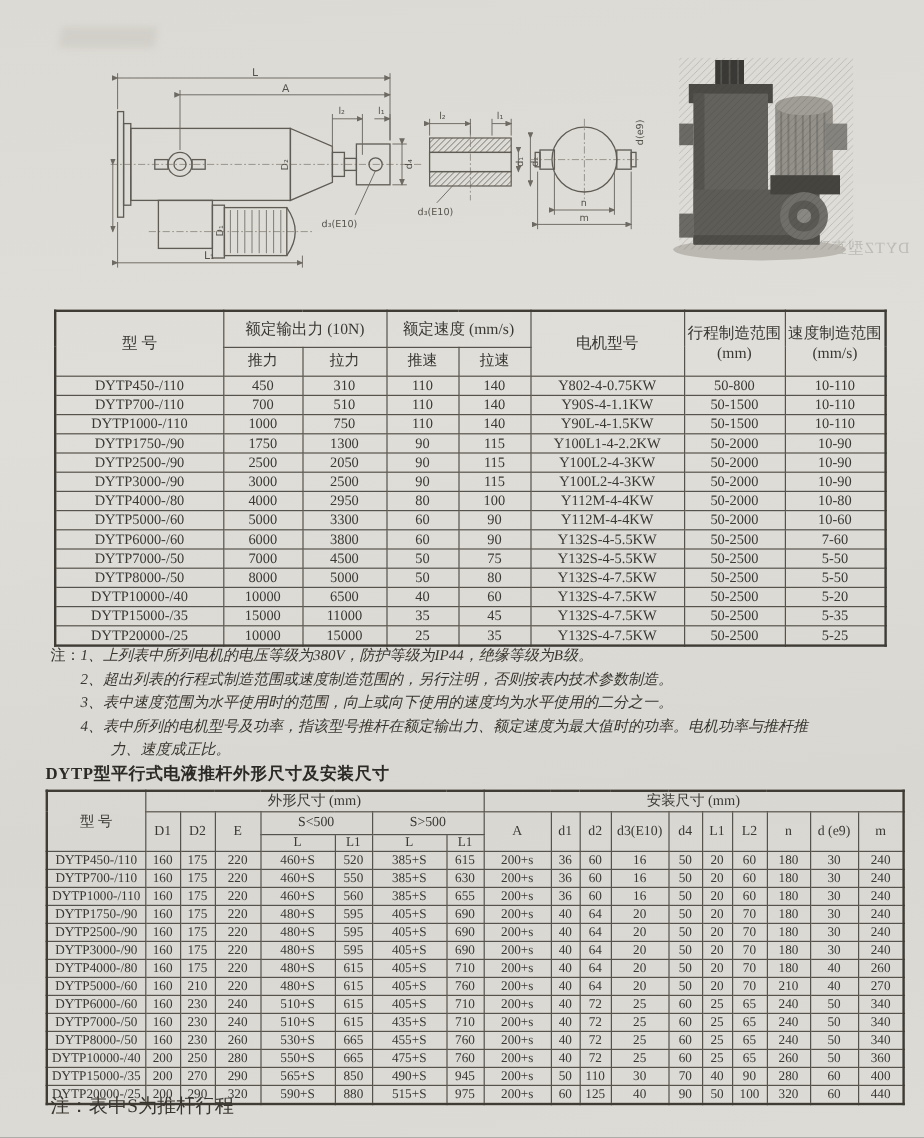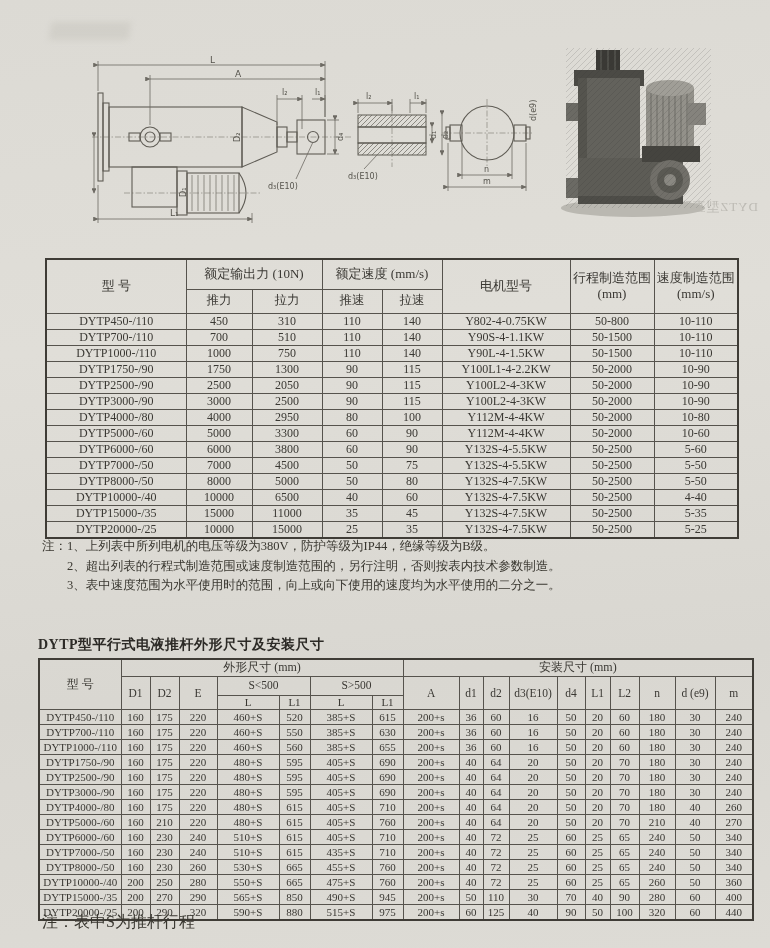--- a/index.html
+++ b/index.html
@@ -34,21 +34,21 @@
   .tbl1 thead tr:last-child th { height:24px; font-size:12.5px;margin-top:48px; }
   .tbl1 td { height:15px; font-size:12px; line-height:15px; }
   .tbl2 { left:38px; top:658px; width:715px; border:2px solid #3f3c36; font-size:11px; }
   .tbl2 thead tr:nth-child(1) th { height:17px; font-size:12px; }
   .tbl2 thead tr:nth-child(2) th { height:19px; font-size:11.5px; }
   .tbl2 thead tr:nth-child(3) th { height:14px; font-size:11px; }
   .tbl2 td { height:14px; font-size:11px; line-height:14px; }
   .notes { position:absolute; left:42px; top:537px; width:652px;
     font-size:12.5px; line-height:19.5px; display:flex; color:#38362f; }
   .notes-prefix { flex:0 0 auto; }
-  .notes-items { flex:1 1 auto; }
+  .notes-items { flex:1 1 auto;font-style:italic; }
   .notes-items > div { padding-left:2em; text-indent:-2em; }
   .footnote { position:absolute; left:42px; top:912px; font-size:16px; color:#38362f; }
   svg text { font-family:"DejaVu Sans",sans-serif; fill:#55534c; }
   .dim { stroke:#6d6a63; stroke-width:0.8; fill:none; }
   .ln  { stroke:#5f5c55; stroke-width:1.1; fill:none; }
   .cl  { stroke:#8a877f; stroke-width:0.7; stroke-dasharray:6 2 1.5 2; fill:none; }
 </style>
 </head>
 <body>
 
@@ -318,21 +318,21 @@
           <td>10-60</td>
         </tr>
         <tr>
           <td>DYTP6000-/60</td>
           <td>6000</td>
           <td>3800</td>
           <td>60</td>
           <td>90</td>
           <td>Y132S-4-5.5KW</td>
           <td>50-2500</td>
-          <td>5-60</td>
+          <td>7-60</td>
         </tr>
         <tr>
           <td>DYTP7000-/50</td>
           <td>7000</td>
           <td>4500</td>
           <td>50</td>
           <td>75</td>
           <td>Y132S-4-5.5KW</td>
           <td>50-2500</td>
           <td>5-50</td>
@@ -348,21 +348,21 @@
           <td>5-50</td>
         </tr>
         <tr>
           <td>DYTP10000-/40</td>
           <td>10000</td>
           <td>6500</td>
           <td>40</td>
           <td>60</td>
           <td>Y132S-4-7.5KW</td>
           <td>50-2500</td>
-          <td>4-40</td>
+          <td>5-20</td>
         </tr>
         <tr>
           <td>DYTP15000-/35</td>
           <td>15000</td>
           <td>11000</td>
           <td>35</td>
           <td>45</td>
           <td>Y132S-4-7.5KW</td>
           <td>50-2500</td>
           <td>5-35</td>
@@ -379,20 +379,21 @@
         </tr>
       </tbody>
   </table>
 
   <div class="notes">
     <span class="notes-prefix">注：</span>
     <div class="notes-items">
         <div>1、上列表中所列电机的电压等级为380V，防护等级为IP44，绝缘等级为B级。</div>
         <div>2、超出列表的行程式制造范围或速度制造范围的，另行注明，否则按表内技术参数制造。</div>
         <div>3、表中速度范围为水平使用时的范围，向上或向下使用的速度均为水平使用的二分之一。</div>
+        <div>4、表中所列的电机型号及功率，指该型号推杆在额定输出力、额定速度为最大值时的功率。电机功率与推杆推力、速度成正比。</div>
       </div>
   </div>
 
   <div class="sec-title t2">DYTP型平行式电液推杆外形尺寸及安装尺寸</div>
   <table class="tbl2">
     <colgroup>
       <col style="width:82px">
         <col style="width:29px">
         <col style="width:29px">
         <col style="width:38px">

